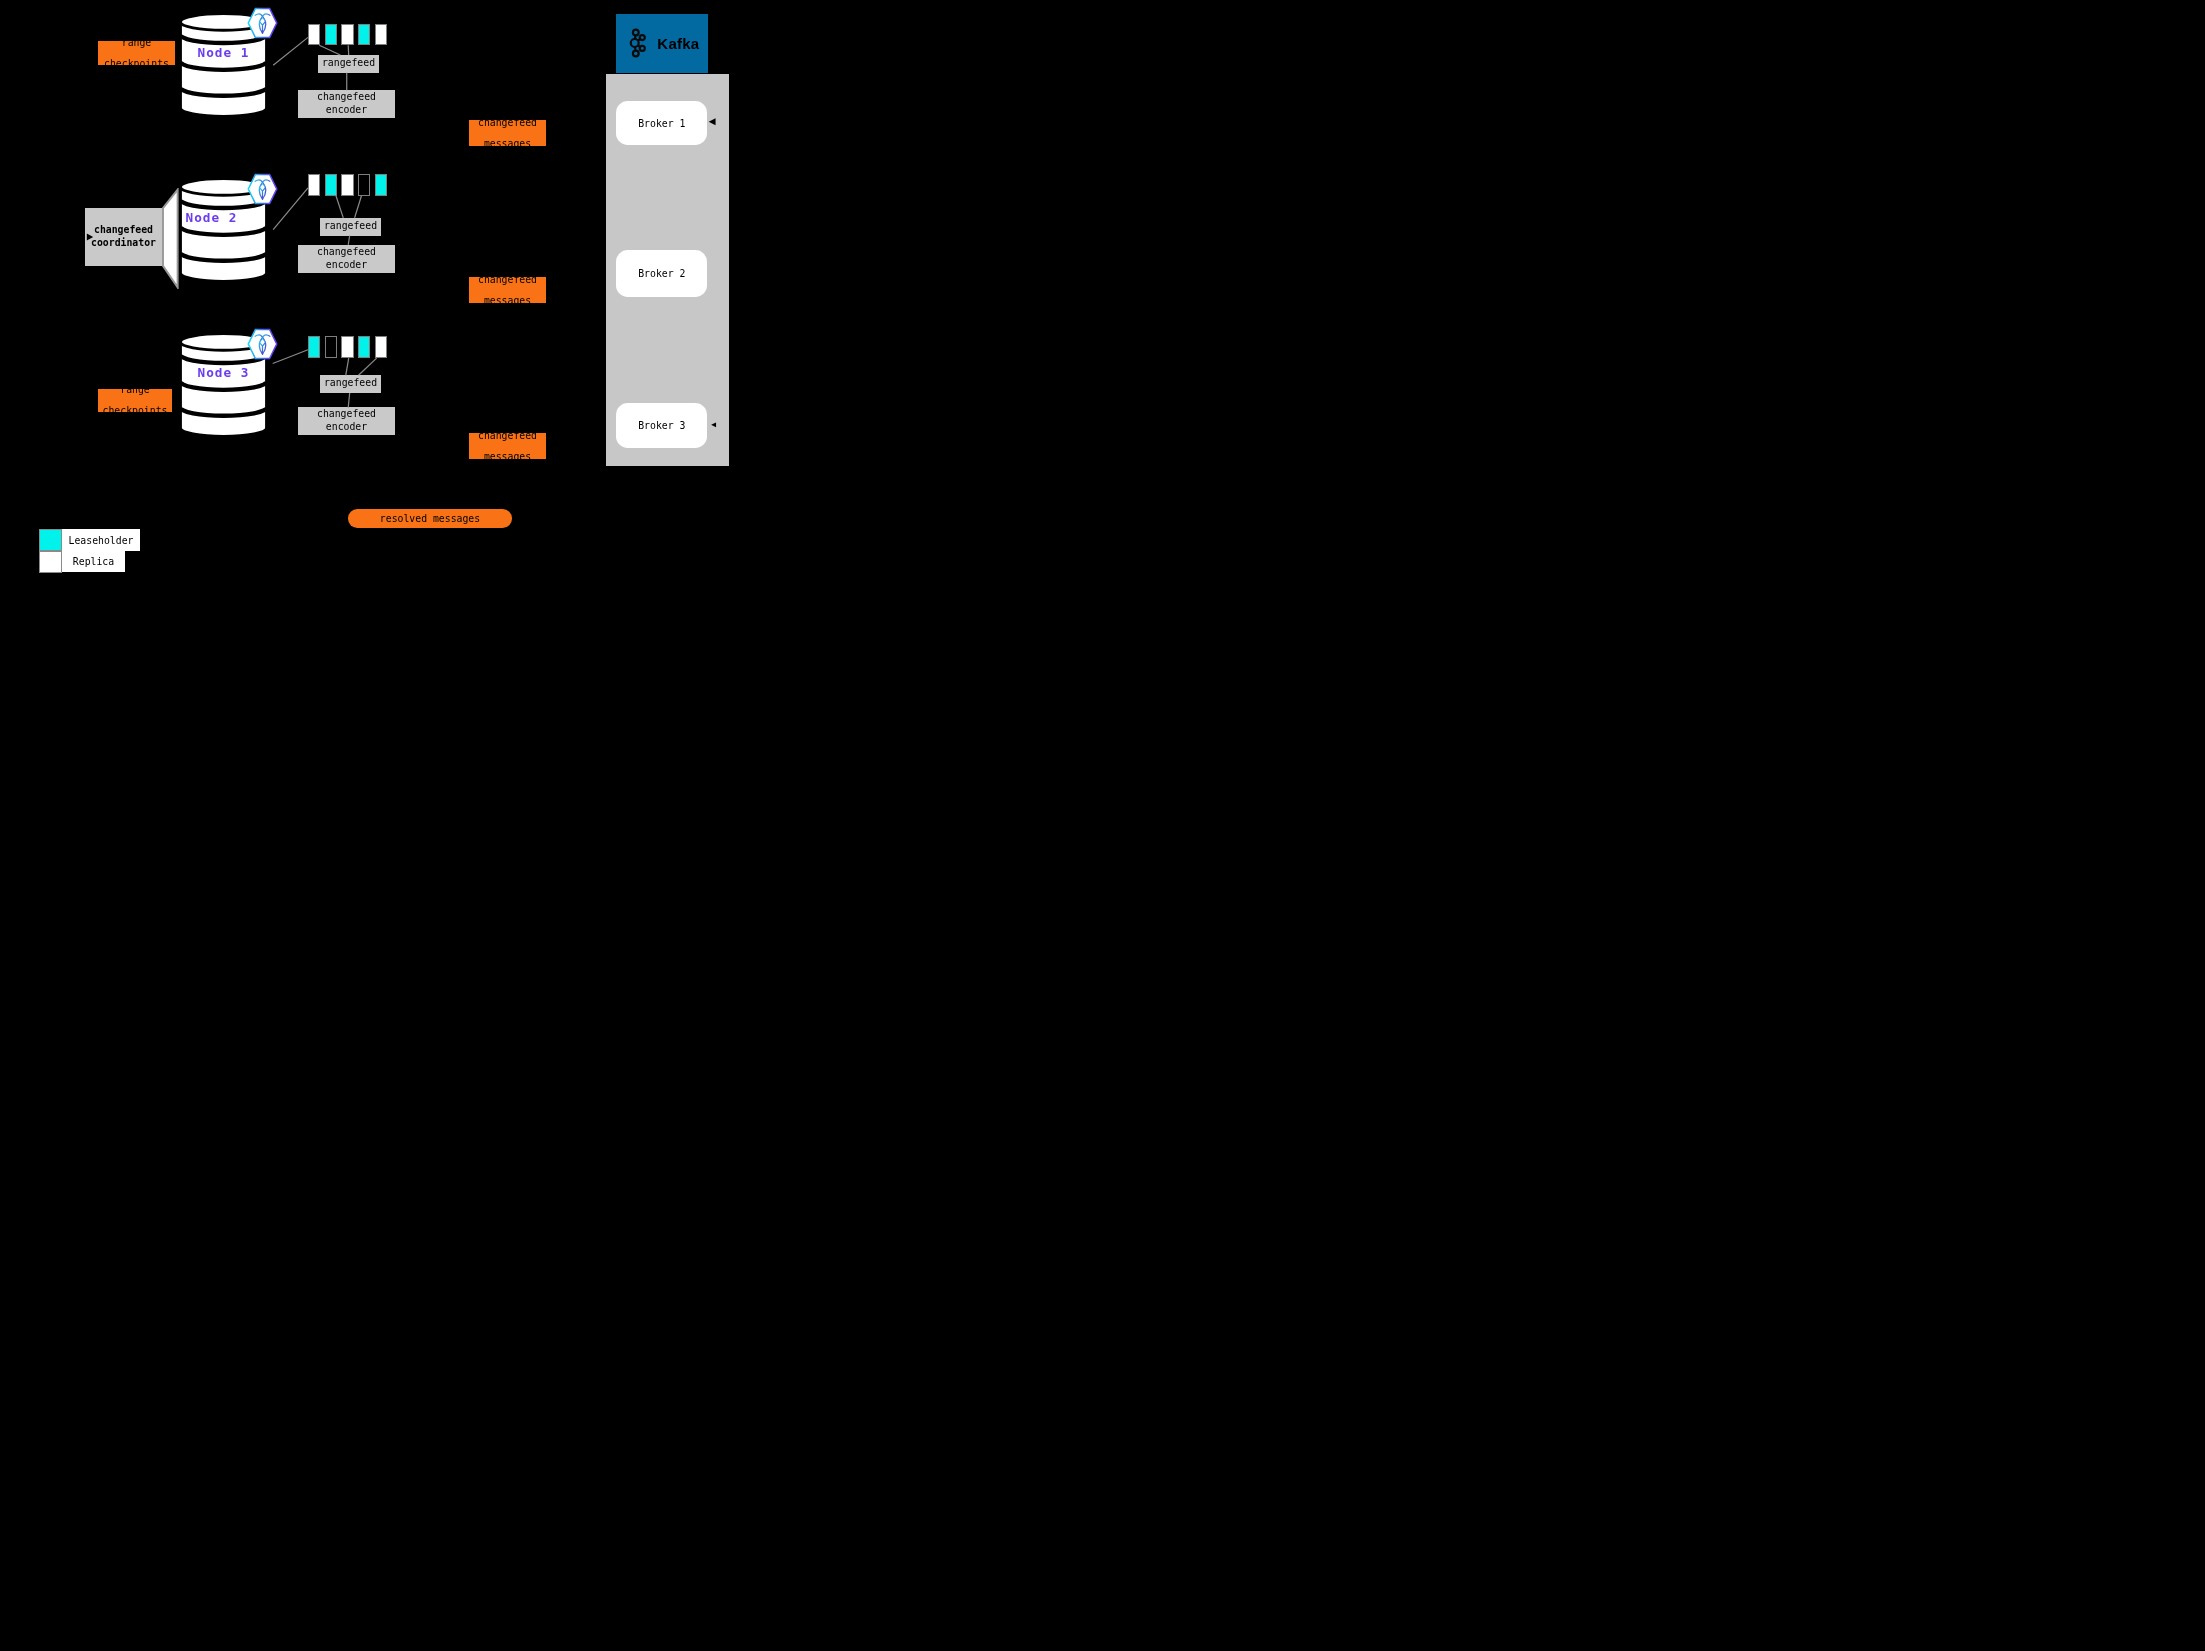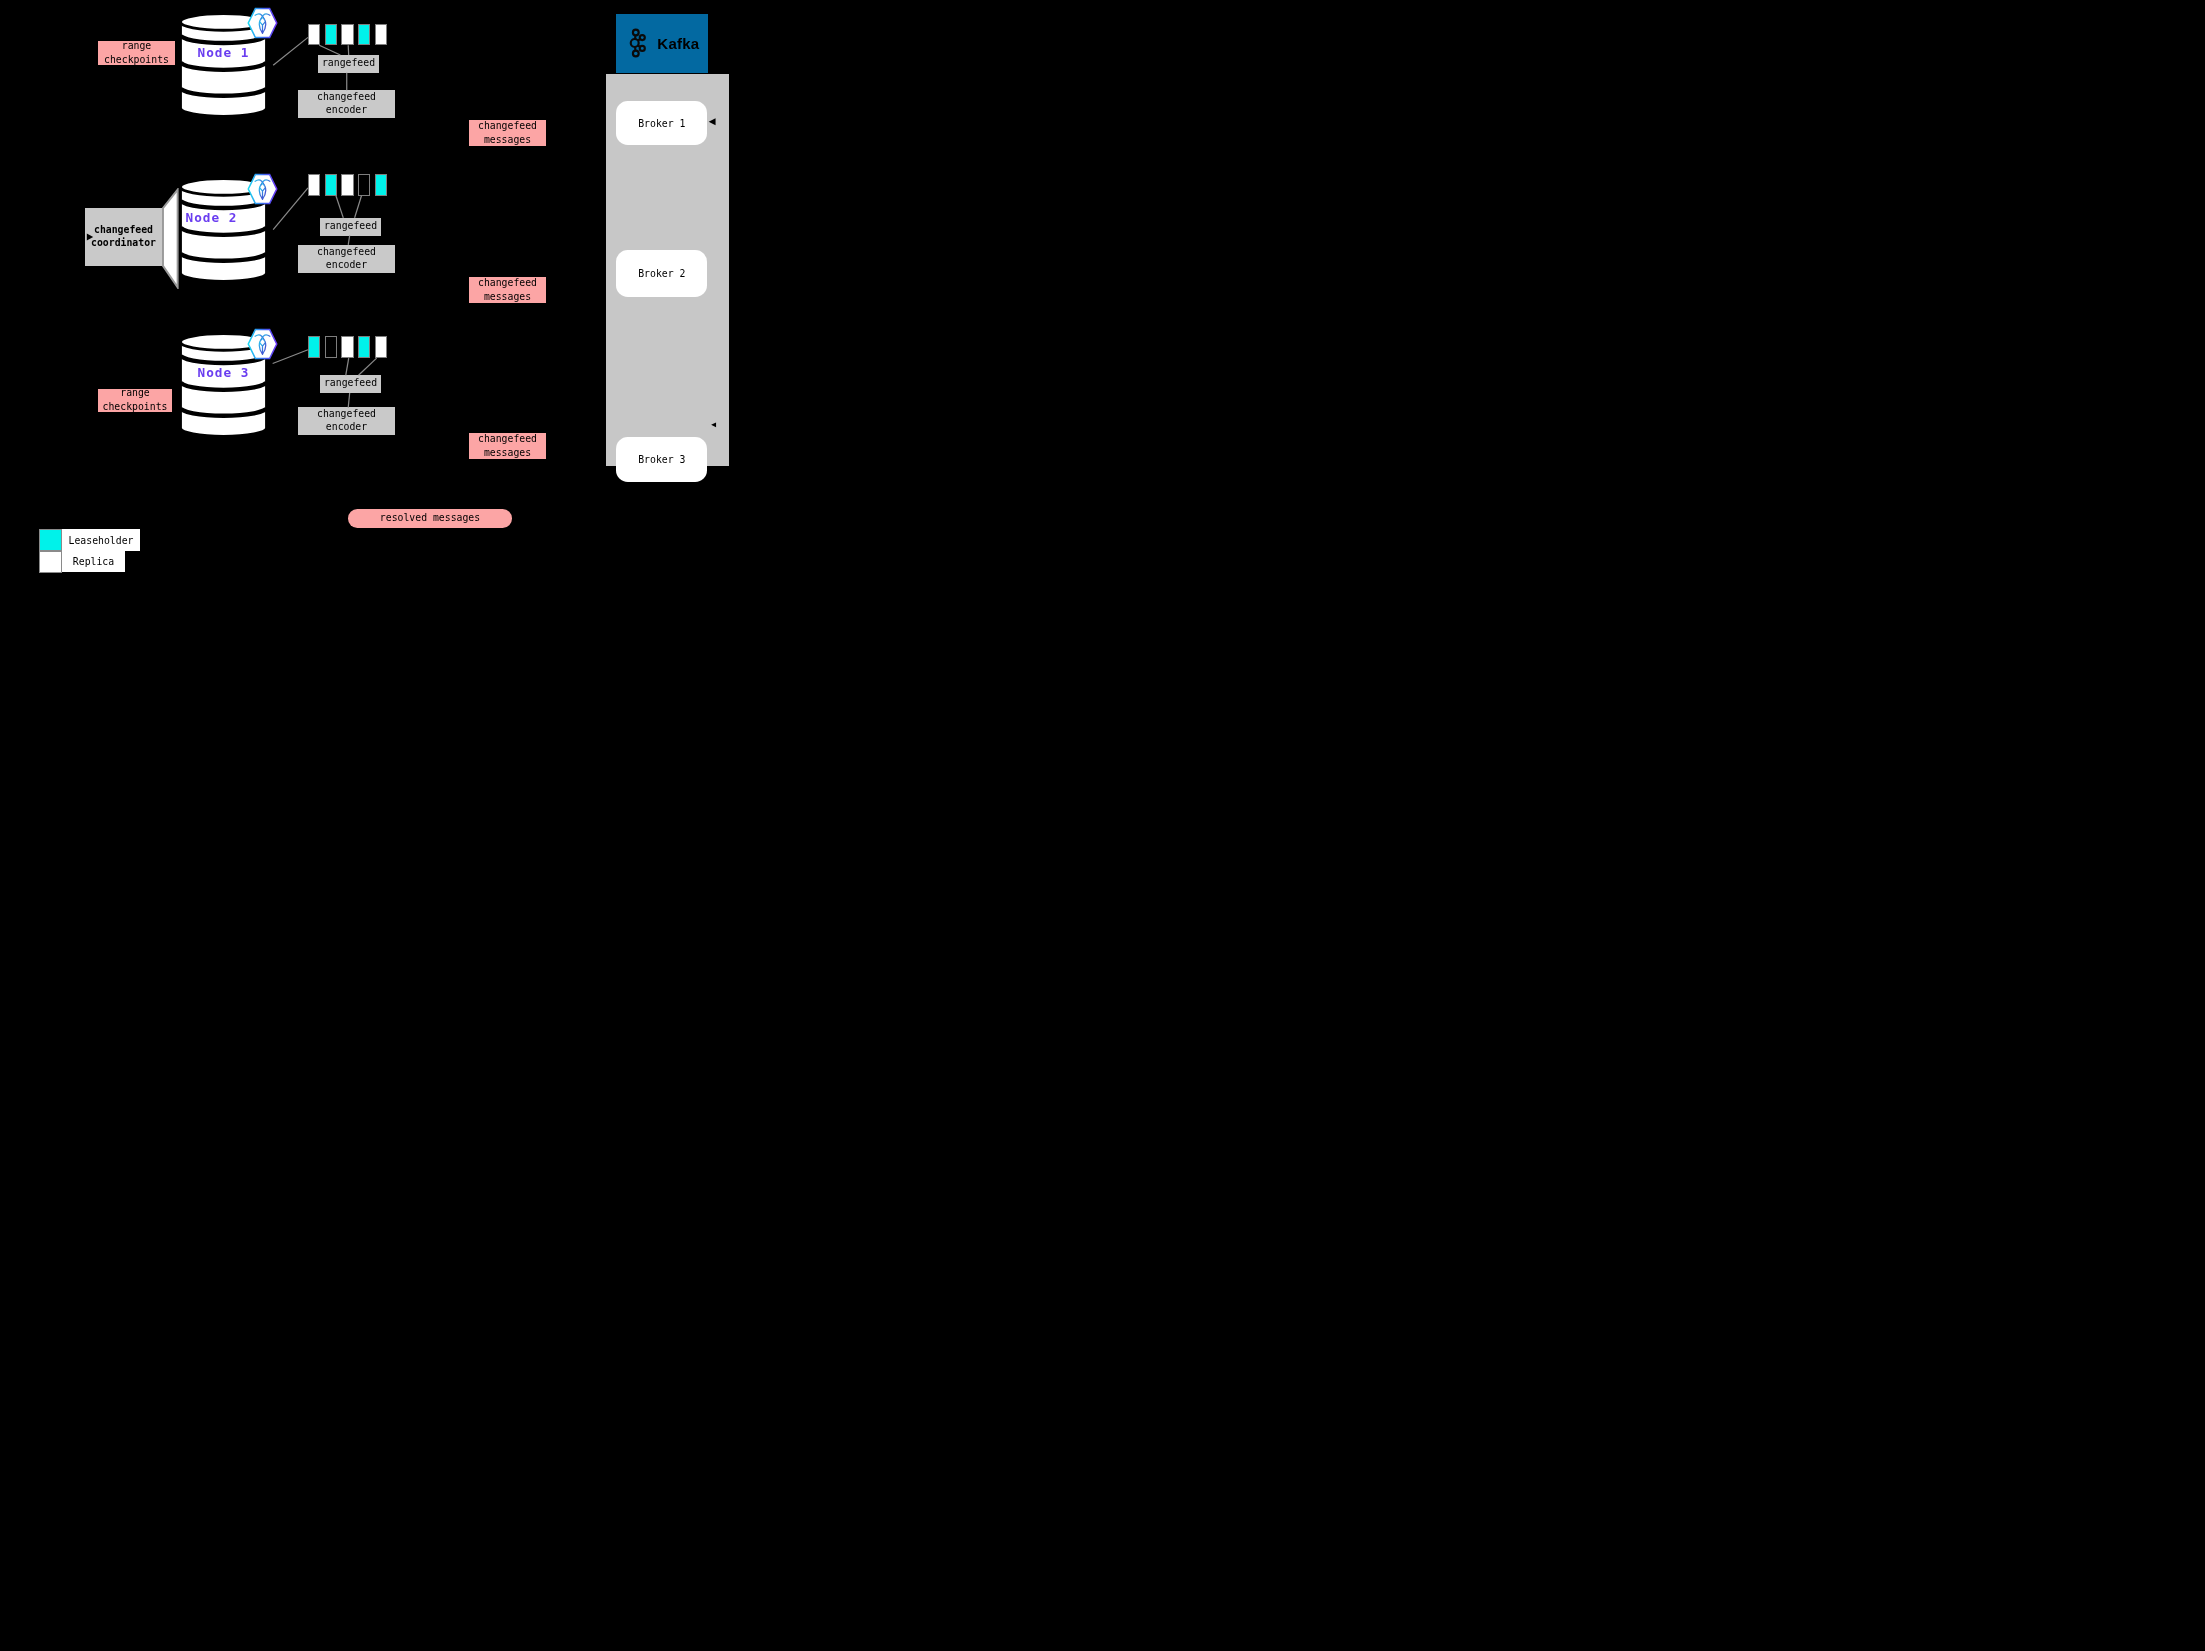--- a/index.html
+++ b/index.html
@@ -3,22 +3,22 @@
 <meta charset="utf-8">
 <style>
   :root{
     --leaseholder:#00F2EA; --replica:#FFFFFF; --box_gray:#C9C9C9; --container_gray:#C7C7C7;
     --border_gray:#7E7E7E; --line_gray:#8A8A8A; --node_label:#6A3DF0; --background:#000000; --ink:#000000;
   }
   html,body{margin:0;padding:0;background:#000;}
   .canvas{position:relative;width:769px;height:576px;background:var(--background);overflow:hidden;
           font-family:"DejaVu Sans Mono","Liberation Mono",monospace;color:var(--ink);}
   .abs{position:absolute;}
-  .wbox{background:#fca5a5;display:flex;align-items:center;justify-content:center;text-align:center;
-        font-size:9.8px;line-height:14px;}
+  .wbox{background:#f97316;display:flex;align-items:center;justify-content:center;text-align:center;
+        font-size:9.8px;line-height:21px;}
   .gbox{background:var(--box_gray);display:flex;align-items:center;justify-content:center;text-align:center;
         font-size:9.8px;line-height:12.7px;}
   .pill{border-radius:9.3px;}
   .bold{font-weight:bold;}
   .node-label{position:absolute;width:100%;text-align:center;font-weight:bold;font-size:12.7px;
               letter-spacing:1px;color:var(--node_label);}
   .squares{position:absolute;display:flex;gap:4.4px;}
   .sq{width:12.3px;height:21.6px;border:1.5px solid var(--border_gray);box-sizing:border-box;}
   .sq.leaseholder{background:var(--leaseholder);}
   .sq.replica{background:var(--replica);}
@@ -185,21 +185,21 @@
         <line x1="36" y1="33" x2="42" y2="29"></line>
         <line x1="36" y1="47" x2="42" y2="51"></line>
       </g>
     </svg>
     <span class="kafka-word">Kafka</span>
   </div>
 
   <div class="abs" style="left:606px;top:74px;width:111px;height:392px;background:var(--container_gray);padding-left:12px;">
     <div class="broker" style="top:27px;height:44px;">Broker 1</div>
     <div class="broker" style="top:176px;height:47px;">Broker 2</div>
-    <div class="broker" style="top:329px;height:45px;margin-top:34px;">Broker 3</div>
+    <div class="broker" style="top:329px;height:45px;">Broker 3</div>
   </div>
 
   <div class="abs wbox pill" style="left:348px;top:509px;width:164px;height:18.6px;">resolved messages</div>
 
   <div class="abs" style="left:39px;top:529px;">
     <div style="display:flex;align-items:stretch;">
       <div class="sq leaseholder" style="width:23px;height:22px;border-color:#8A8A8A;"></div>
       <div class="legend-label" style="width:78px;height:22px;">Leaseholder</div>
     </div>
     <div style="display:flex;align-items:stretch;">

